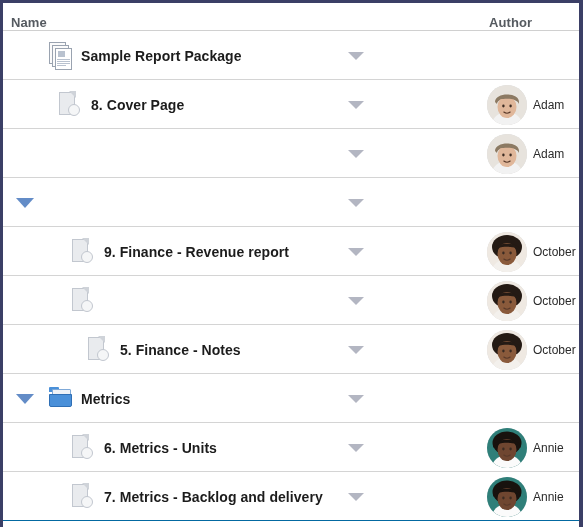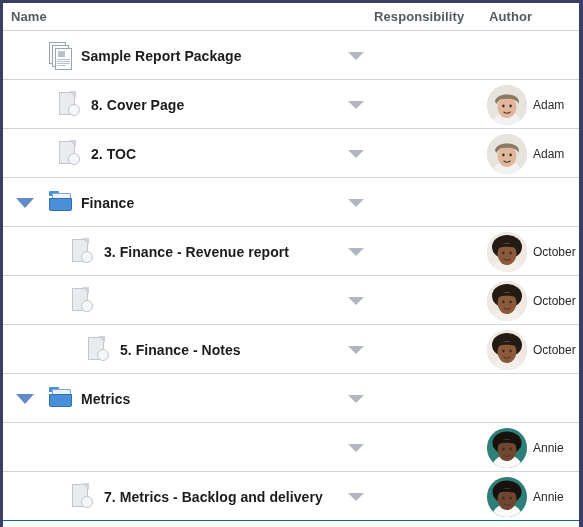--- a/index.html
+++ b/index.html
@@ -28,21 +28,21 @@
   
   .grid-header {
     position: relative;
     height: 28px;
     box-sizing: border-box;
     border-bottom: 1px solid #d0d0d0;
     background: #ffffff;
   }
   .col-head {
     position: absolute;
-    top: 6px;
+    top: 12px;
     font-size: 13px;
     font-weight: bold;
     color: #555a60;
     white-space: nowrap;
     letter-spacing: .1px;
   }
   .col-head.name { left: 8px; }
   .col-head.responsibility { left: 371px; }
   .col-head.author { left: 486px; text-align: center; }
 
@@ -215,21 +215,20 @@
     white-space: nowrap;
   }
 </style>
 </head>
 <body>
 
 <div class="grid-panel">
 
   <div class="grid-header">
     <div class="col-head name">Name</div>
-    <div class="col-head responsibility">Responsibility</div>
     <div class="col-head author">Author</div>
   </div>
 
   <div class="grid-body" id="grid-body">
       <div class="row">
         <span class="cell-name" style="left:45px">
           <span class="icon-box ico-package">
             <span class="sheet s1"></span>
             <span class="sheet s2"></span>
             <span class="sheet s3"></span>
@@ -263,147 +262,139 @@
               <path d="M9 16 C10 9, 30 9, 31 16 C28 13, 12 13, 9 16 Z" fill="#8c7a63"></path>
               <ellipse cx="16.4" cy="21" rx="1.2" ry="1.4" fill="#3a2b22"></ellipse>
               <ellipse cx="23.6" cy="21" rx="1.2" ry="1.4" fill="#3a2b22"></ellipse>
               <path d="M16.8 27 Q20 29.4 23.2 27" stroke="#5a3a2a" stroke-width="1.1" fill="none" stroke-linecap="round"></path>
             </svg>
           </span>
           <span class="author-name">Adam</span>
         </span>
       </div>
       <div class="row">
-        <span class="cell-name" style="left:55px">
-          <span class="icon-box ico-doc">
-            <span class="page"></span>
-            <span class="fold"></span>
-            <span class="badge"></span>
-          </span>
-          <span class="row-label">2. TOC</span>
-        </span>
         <span class="caret"></span>
         <span class="cell-author">
           <span class="avatar" title="Adam">
             <svg width="40" height="40" viewBox="0 0 40 40" aria-hidden="true">
               <rect width="40" height="40" fill="#e7e3dd"></rect>
               <ellipse cx="20" cy="40" rx="15" ry="13" fill="#f2f2f2"></ellipse>
               <path d="M8 17 C8 7, 32 7, 32 17 L32 19 C30 12, 10 12, 10 19 Z" fill="#8c7a63"></path>
               <ellipse cx="20" cy="22" rx="9.5" ry="11" fill="#e0b79a"></ellipse>
               <path d="M9 16 C10 9, 30 9, 31 16 C28 13, 12 13, 9 16 Z" fill="#8c7a63"></path>
               <ellipse cx="16.4" cy="21" rx="1.2" ry="1.4" fill="#3a2b22"></ellipse>
               <ellipse cx="23.6" cy="21" rx="1.2" ry="1.4" fill="#3a2b22"></ellipse>
               <path d="M16.8 27 Q20 29.4 23.2 27" stroke="#5a3a2a" stroke-width="1.1" fill="none" stroke-linecap="round"></path>
             </svg>
           </span>
           <span class="author-name">Adam</span>
+        </span>
+      </div>
+      <div class="row">
+        <span class="twisty"></span>
+        <span class="caret"></span>
+      </div>
+      <div class="row">
+        <span class="cell-name" style="left:68px">
+          <span class="icon-box ico-doc">
+            <span class="page"></span>
+            <span class="fold"></span>
+            <span class="badge"></span>
+          </span>
+          <span class="row-label">9. Finance - Revenue report</span>
+        </span>
+        <span class="caret"></span>
+        <span class="cell-author">
+          <span class="avatar" title="October">
+            <svg width="40" height="40" viewBox="0 0 40 40" aria-hidden="true">
+              <rect width="40" height="40" fill="#efe9e2"></rect>
+              <ellipse cx="20" cy="40" rx="15" ry="13" fill="#f3f0ec"></ellipse>
+              <ellipse cx="20" cy="15" rx="15" ry="12" fill="#241a14"></ellipse>
+              <ellipse cx="20" cy="22" rx="9.5" ry="11" fill="#8a5a3b"></ellipse>
+              <path d="M6 20 C5 9, 35 9, 34 20 C31 13, 9 13, 6 20 Z" fill="#241a14"></path>
+              <ellipse cx="16.4" cy="21" rx="1.2" ry="1.4" fill="#3a2b22"></ellipse>
+              <ellipse cx="23.6" cy="21" rx="1.2" ry="1.4" fill="#3a2b22"></ellipse>
+              <path d="M16.8 27 Q20 29.4 23.2 27" stroke="#5a3a2a" stroke-width="1.1" fill="none" stroke-linecap="round"></path>
+            </svg>
+          </span>
+          <span class="author-name">October</span>
+        </span>
+      </div>
+      <div class="row">
+        <span class="cell-name" style="left:68px">
+          <span class="icon-box ico-doc">
+            <span class="page"></span>
+            <span class="fold"></span>
+            <span class="badge"></span>
+          </span>
+        </span>
+        <span class="caret"></span>
+        <span class="cell-author">
+          <span class="avatar" title="October">
+            <svg width="40" height="40" viewBox="0 0 40 40" aria-hidden="true">
+              <rect width="40" height="40" fill="#efe9e2"></rect>
+              <ellipse cx="20" cy="40" rx="15" ry="13" fill="#f3f0ec"></ellipse>
+              <ellipse cx="20" cy="15" rx="15" ry="12" fill="#241a14"></ellipse>
+              <ellipse cx="20" cy="22" rx="9.5" ry="11" fill="#8a5a3b"></ellipse>
+              <path d="M6 20 C5 9, 35 9, 34 20 C31 13, 9 13, 6 20 Z" fill="#241a14"></path>
+              <ellipse cx="16.4" cy="21" rx="1.2" ry="1.4" fill="#3a2b22"></ellipse>
+              <ellipse cx="23.6" cy="21" rx="1.2" ry="1.4" fill="#3a2b22"></ellipse>
+              <path d="M16.8 27 Q20 29.4 23.2 27" stroke="#5a3a2a" stroke-width="1.1" fill="none" stroke-linecap="round"></path>
+            </svg>
+          </span>
+          <span class="author-name">October</span>
+        </span>
+      </div>
+      <div class="row">
+        <span class="cell-name" style="left:84px">
+          <span class="icon-box ico-doc">
+            <span class="page"></span>
+            <span class="fold"></span>
+            <span class="badge"></span>
+          </span>
+          <span class="row-label">5. Finance - Notes</span>
+        </span>
+        <span class="caret"></span>
+        <span class="cell-author">
+          <span class="avatar" title="October">
+            <svg width="40" height="40" viewBox="0 0 40 40" aria-hidden="true">
+              <rect width="40" height="40" fill="#efe9e2"></rect>
+              <ellipse cx="20" cy="40" rx="15" ry="13" fill="#f3f0ec"></ellipse>
+              <ellipse cx="20" cy="15" rx="15" ry="12" fill="#241a14"></ellipse>
+              <ellipse cx="20" cy="22" rx="9.5" ry="11" fill="#8a5a3b"></ellipse>
+              <path d="M6 20 C5 9, 35 9, 34 20 C31 13, 9 13, 6 20 Z" fill="#241a14"></path>
+              <ellipse cx="16.4" cy="21" rx="1.2" ry="1.4" fill="#3a2b22"></ellipse>
+              <ellipse cx="23.6" cy="21" rx="1.2" ry="1.4" fill="#3a2b22"></ellipse>
+              <path d="M16.8 27 Q20 29.4 23.2 27" stroke="#5a3a2a" stroke-width="1.1" fill="none" stroke-linecap="round"></path>
+            </svg>
+          </span>
+          <span class="author-name">October</span>
         </span>
       </div>
       <div class="row">
         <span class="twisty"></span>
         <span class="cell-name" style="left:45px">
           <span class="icon-box ico-folder">
             <span class="tab"></span>
             <span class="lip"></span>
             <span class="body"></span>
           </span>
-          <span class="row-label">Finance</span>
+          <span class="row-label">Metrics</span>
         </span>
         <span class="caret"></span>
       </div>
       <div class="row">
         <span class="cell-name" style="left:68px">
           <span class="icon-box ico-doc">
             <span class="page"></span>
             <span class="fold"></span>
             <span class="badge"></span>
           </span>
-          <span class="row-label">3. Finance - Revenue report</span>
-        </span>
-        <span class="caret"></span>
-        <span class="cell-author">
-          <span class="avatar" title="October">
-            <svg width="40" height="40" viewBox="0 0 40 40" aria-hidden="true">
-              <rect width="40" height="40" fill="#efe9e2"></rect>
-              <ellipse cx="20" cy="40" rx="15" ry="13" fill="#f3f0ec"></ellipse>
-              <ellipse cx="20" cy="15" rx="15" ry="12" fill="#241a14"></ellipse>
-              <ellipse cx="20" cy="22" rx="9.5" ry="11" fill="#8a5a3b"></ellipse>
-              <path d="M6 20 C5 9, 35 9, 34 20 C31 13, 9 13, 6 20 Z" fill="#241a14"></path>
-              <ellipse cx="16.4" cy="21" rx="1.2" ry="1.4" fill="#3a2b22"></ellipse>
-              <ellipse cx="23.6" cy="21" rx="1.2" ry="1.4" fill="#3a2b22"></ellipse>
-              <path d="M16.8 27 Q20 29.4 23.2 27" stroke="#5a3a2a" stroke-width="1.1" fill="none" stroke-linecap="round"></path>
-            </svg>
-          </span>
-          <span class="author-name">October</span>
-        </span>
-      </div>
-      <div class="row">
-        <span class="cell-name" style="left:68px">
-          <span class="icon-box ico-doc">
-            <span class="page"></span>
-            <span class="fold"></span>
-            <span class="badge"></span>
-          </span>
-        </span>
-        <span class="caret"></span>
-        <span class="cell-author">
-          <span class="avatar" title="October">
-            <svg width="40" height="40" viewBox="0 0 40 40" aria-hidden="true">
-              <rect width="40" height="40" fill="#efe9e2"></rect>
-              <ellipse cx="20" cy="40" rx="15" ry="13" fill="#f3f0ec"></ellipse>
-              <ellipse cx="20" cy="15" rx="15" ry="12" fill="#241a14"></ellipse>
-              <ellipse cx="20" cy="22" rx="9.5" ry="11" fill="#8a5a3b"></ellipse>
-              <path d="M6 20 C5 9, 35 9, 34 20 C31 13, 9 13, 6 20 Z" fill="#241a14"></path>
-              <ellipse cx="16.4" cy="21" rx="1.2" ry="1.4" fill="#3a2b22"></ellipse>
-              <ellipse cx="23.6" cy="21" rx="1.2" ry="1.4" fill="#3a2b22"></ellipse>
-              <path d="M16.8 27 Q20 29.4 23.2 27" stroke="#5a3a2a" stroke-width="1.1" fill="none" stroke-linecap="round"></path>
-            </svg>
-          </span>
-          <span class="author-name">October</span>
-        </span>
-      </div>
-      <div class="row">
-        <span class="cell-name" style="left:84px">
-          <span class="icon-box ico-doc">
-            <span class="page"></span>
-            <span class="fold"></span>
-            <span class="badge"></span>
-          </span>
-          <span class="row-label">5. Finance - Notes</span>
-        </span>
-        <span class="caret"></span>
-        <span class="cell-author">
-          <span class="avatar" title="October">
-            <svg width="40" height="40" viewBox="0 0 40 40" aria-hidden="true">
-              <rect width="40" height="40" fill="#efe9e2"></rect>
-              <ellipse cx="20" cy="40" rx="15" ry="13" fill="#f3f0ec"></ellipse>
-              <ellipse cx="20" cy="15" rx="15" ry="12" fill="#241a14"></ellipse>
-              <ellipse cx="20" cy="22" rx="9.5" ry="11" fill="#8a5a3b"></ellipse>
-              <path d="M6 20 C5 9, 35 9, 34 20 C31 13, 9 13, 6 20 Z" fill="#241a14"></path>
-              <ellipse cx="16.4" cy="21" rx="1.2" ry="1.4" fill="#3a2b22"></ellipse>
-              <ellipse cx="23.6" cy="21" rx="1.2" ry="1.4" fill="#3a2b22"></ellipse>
-              <path d="M16.8 27 Q20 29.4 23.2 27" stroke="#5a3a2a" stroke-width="1.1" fill="none" stroke-linecap="round"></path>
-            </svg>
-          </span>
-          <span class="author-name">October</span>
-        </span>
-      </div>
-      <div class="row">
-        <span class="twisty"></span>
-        <span class="cell-name" style="left:45px">
-          <span class="icon-box ico-folder">
-            <span class="tab"></span>
-            <span class="lip"></span>
-            <span class="body"></span>
-          </span>
-          <span class="row-label">Metrics</span>
-        </span>
-        <span class="caret"></span>
-      </div>
-      <div class="row">
+          <span class="row-label">6. Metrics - Units</span>
+        </span>
         <span class="caret"></span>
         <span class="cell-author">
           <span class="avatar" title="Annie">
             <svg width="40" height="40" viewBox="0 0 40 40" aria-hidden="true">
               <rect width="40" height="40" fill="#2f7f79"></rect>
               <ellipse cx="20" cy="40" rx="15" ry="13" fill="#fbfbfb"></ellipse>
               <ellipse cx="20" cy="15" rx="14.5" ry="11.5" fill="#18120e"></ellipse>
               <ellipse cx="20" cy="22" rx="9.5" ry="11" fill="#6f4630"></ellipse>
               <path d="M6 20 C5 9, 35 9, 34 20 C31 13, 9 13, 6 20 Z" fill="#18120e"></path>
               <ellipse cx="16.4" cy="21" rx="1.2" ry="1.4" fill="#3a2b22"></ellipse>

